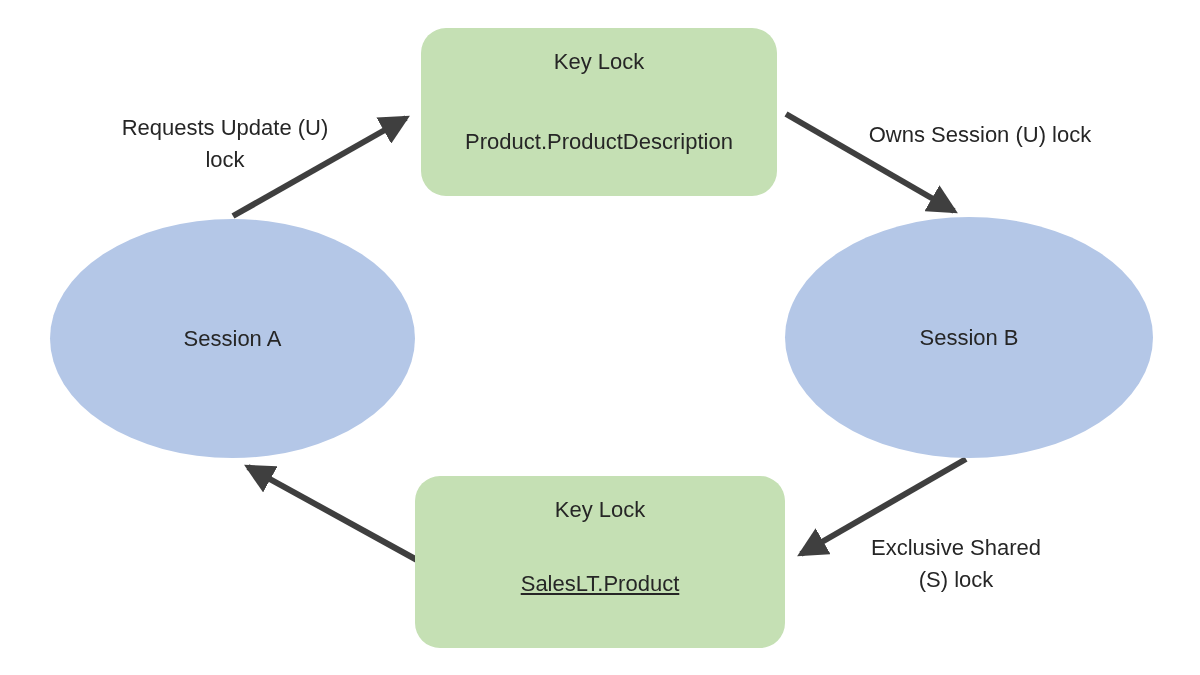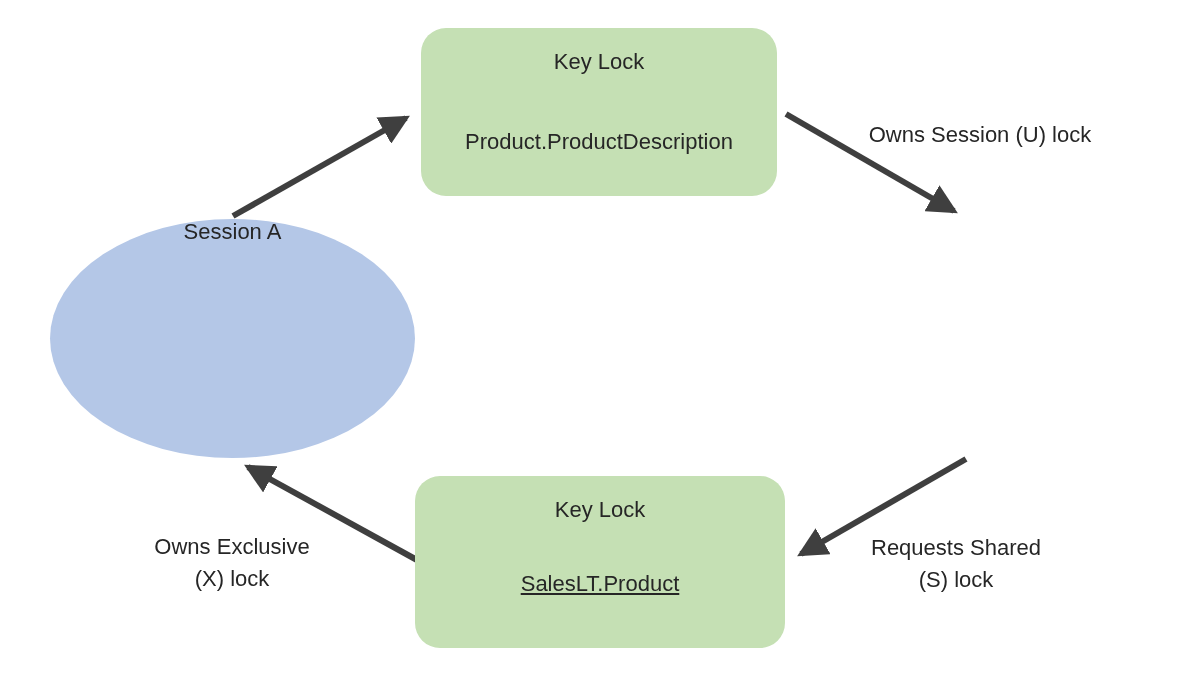--- a/index.html
+++ b/index.html
@@ -45,21 +45,21 @@
     text-align: center;
     line-height: 28px;
   }
   .lock-top    { left: 421px; top: 28px;  width: 356px; height: 168px; }
   .lock-top    .node-subtitle { top: 100px; }
   .lock-bottom { left: 415px; top: 476px; width: 370px; height: 172px; }
   .lock-bottom .node-subtitle { top: 94px; text-decoration: underline; }
   .session {
     background: var(--session-fill);
     border-radius: 50%;
-    display: flex; justify-content: center;
+    display: flex; align-items: center; justify-content: center;
     text-align: center;
   }
   .session-a { left: 50px;  top: 219px; width: 365px; height: 239px; }
   .session-b { left: 785px; top: 217px; width: 368px; height: 241px; }
   .edge-label {
     position: absolute;
     font-size: 22px;
     line-height: 32px;
     text-align: center;
     color: var(--text);
@@ -93,21 +93,24 @@
 
   <div class="node lock-box lock-bottom">
     <div class="node-title">Key Lock</div>
     <div class="node-subtitle">SalesLT.Product</div>
   </div>
 
   <div class="node session session-a">
     <span>Session A</span>
   </div>
 
+  <div class="node session session-b">
+    <span>Session B</span>
+  </div>
 
+  <div class="edge-label label-requests-update">Requests Update (U) lock</div>
 
   <div class="edge-label label-owns-update">Owns Session (U) lock</div>
 
-  <div class="edge-label label-requests-shared">Requests Shared (S) lock</div>
+  <div class="edge-label label-requests-shared">Exclusive Shared (S) lock</div>
 
-  <div class="edge-label label-owns-exclusive">Owns Exclusive (X) lock</div>
 
 </div>
 
 </body></html>

